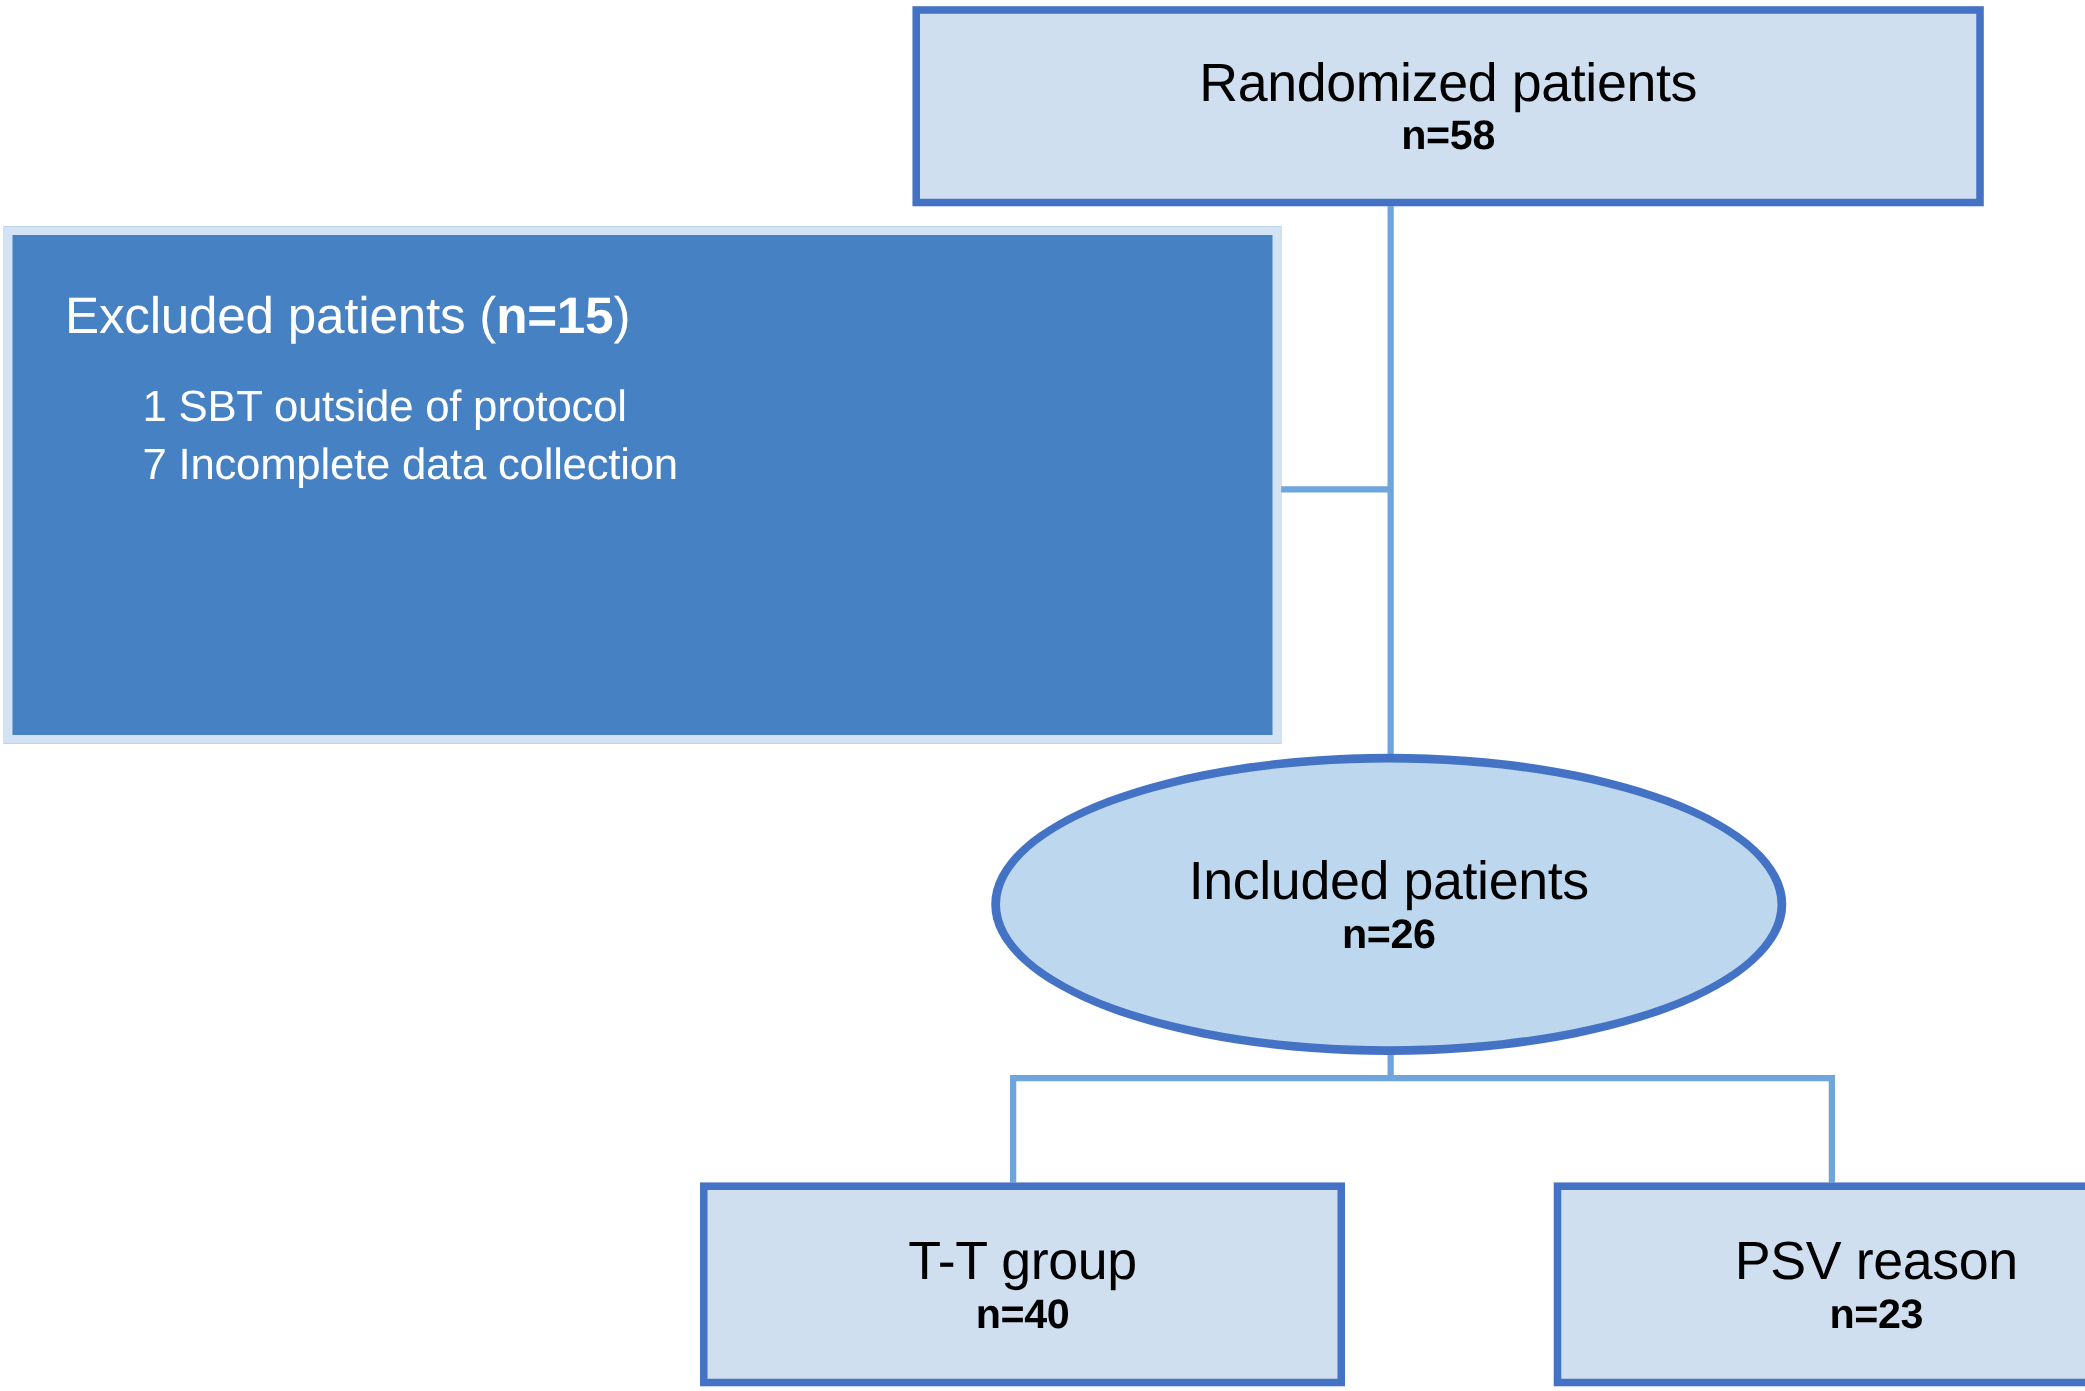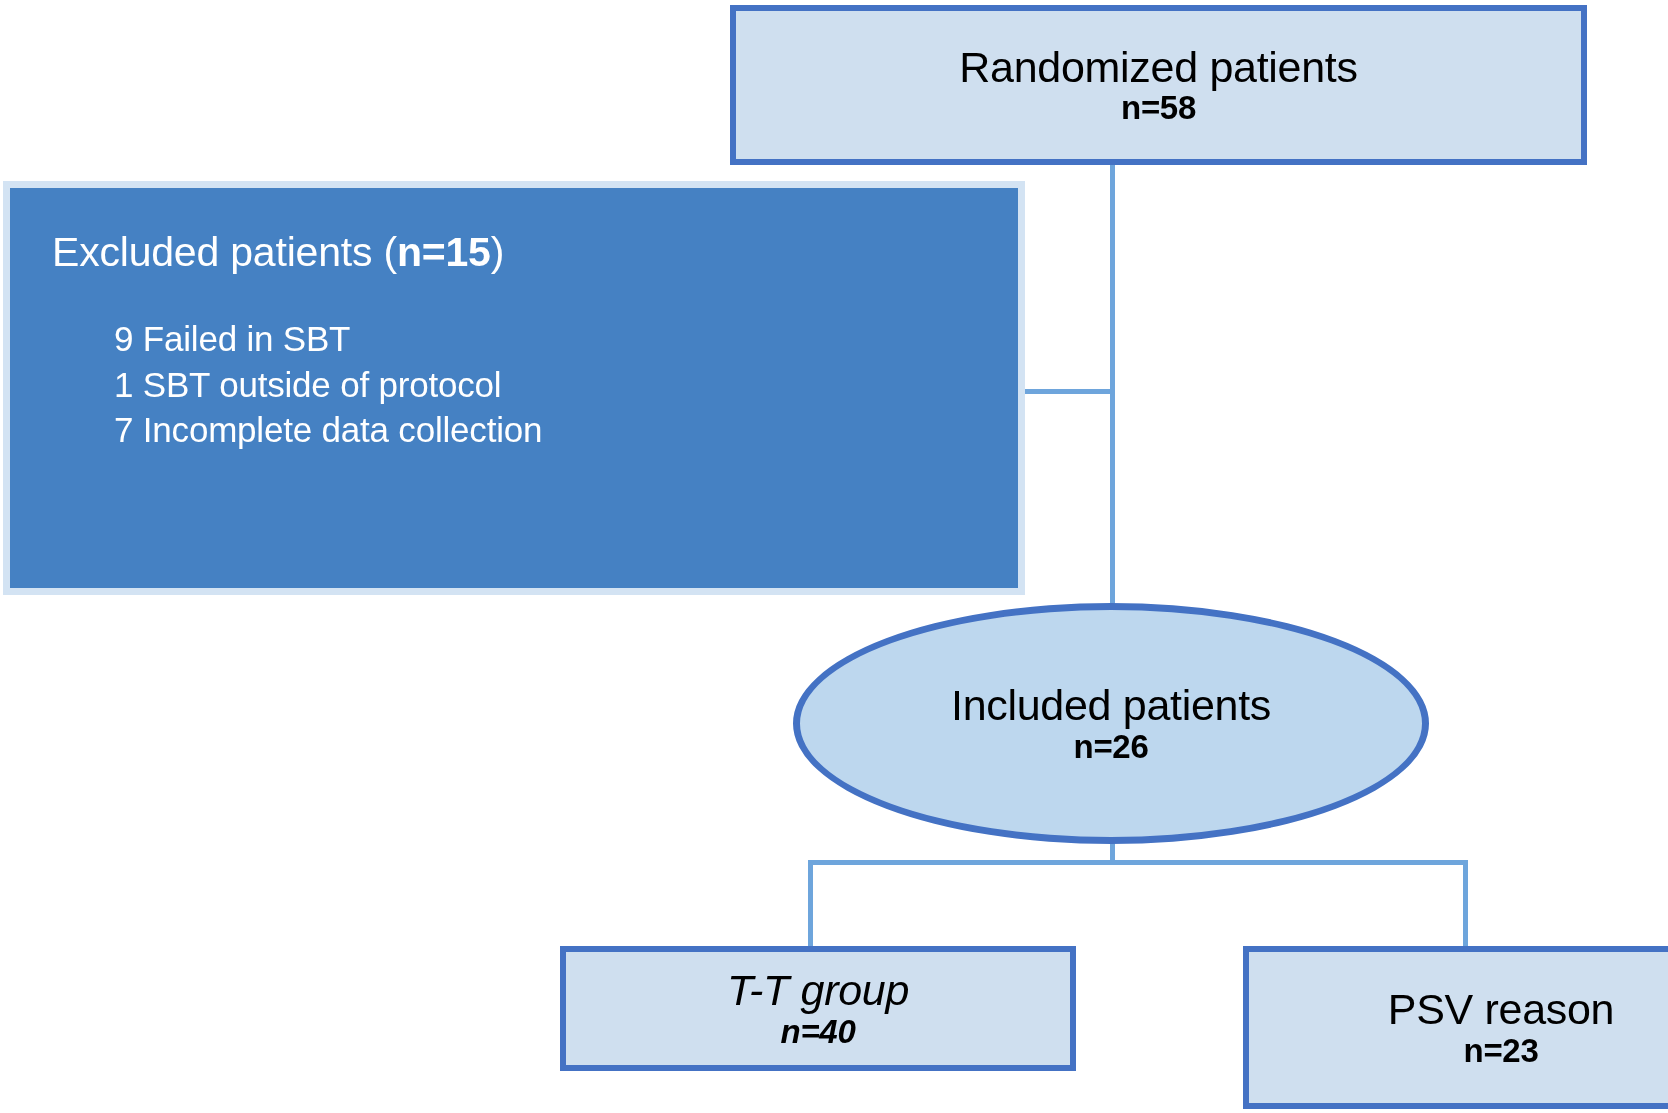--- a/index.html
+++ b/index.html
@@ -72,21 +72,21 @@
     background: #4581c3;
     border: 7px solid #d3e3f3;
     color: #ffffff;
     padding: 42px 0 0 42px;
   }
   #excluded-heading {
     font-size: 41px;
     line-height: 1.1;
     font-weight: 400;
     letter-spacing: -0.2px;
-    margin-bottom: 41px;
+    margin-bottom: 28px;
     white-space: nowrap;
   }
   #excluded-heading b { font-weight: bold; }
   #excluded-list {
     margin: 0;
     padding: 0 0 0 62px;
     list-style: none;
   }
   #excluded-list li {
     font-size: 35px;
@@ -112,22 +112,21 @@
     align-items: center;
     justify-content: center;
     color: #000000;
   }
 
   
   #box-tt {
     left: 560px;
     top: 946px;
     width: 516px;
-    height: 125px;
-    font-style: italic;
+    height: 163px;
   }
   #box-psv {
     left: 1243px;
     top: 946px;
     width: 516px;
     height: 163px;
   }
 </style>
 </head>
 <body>
@@ -142,21 +141,20 @@
   <div class="conn conn-v" style="left:1463px; top:860px; height:90px;"></div>
 
   <div class="node-box" id="box-randomized">
     <div class="node-title">Randomized patients</div>
     <div class="node-count">n=58</div>
   </div>
 
   <div id="box-excluded">
     <div id="excluded-heading"><span>Excluded patients (</span><b>n=15</b><span>)</span></div>
     <ul id="excluded-list">
-      <li>9 Failed in SBT</li>
       <li>1 SBT outside of protocol</li>
       <li>7 Incomplete data collection</li>
     </ul>
   </div>
 
   <div id="ellipse-included">
     <div class="node-title">Included patients</div>
     <div class="node-count">n=26</div>
   </div>
 

